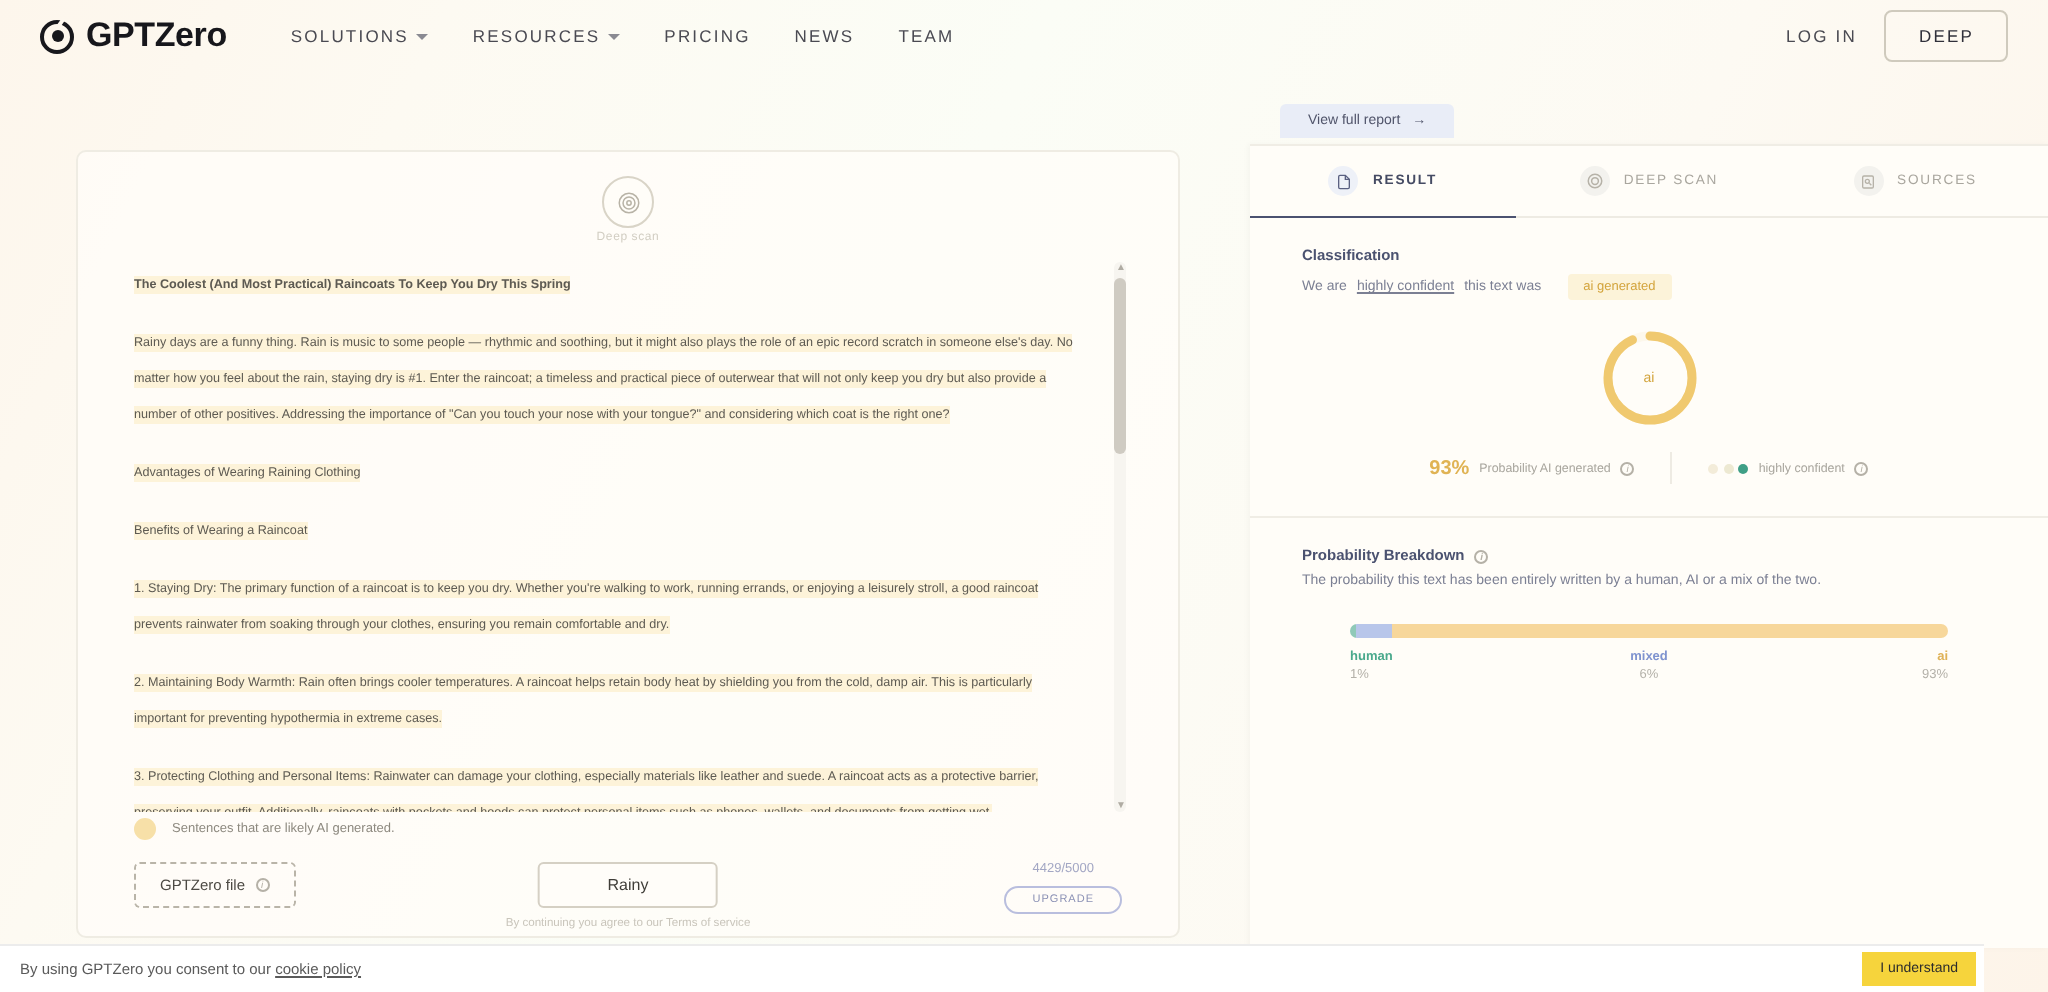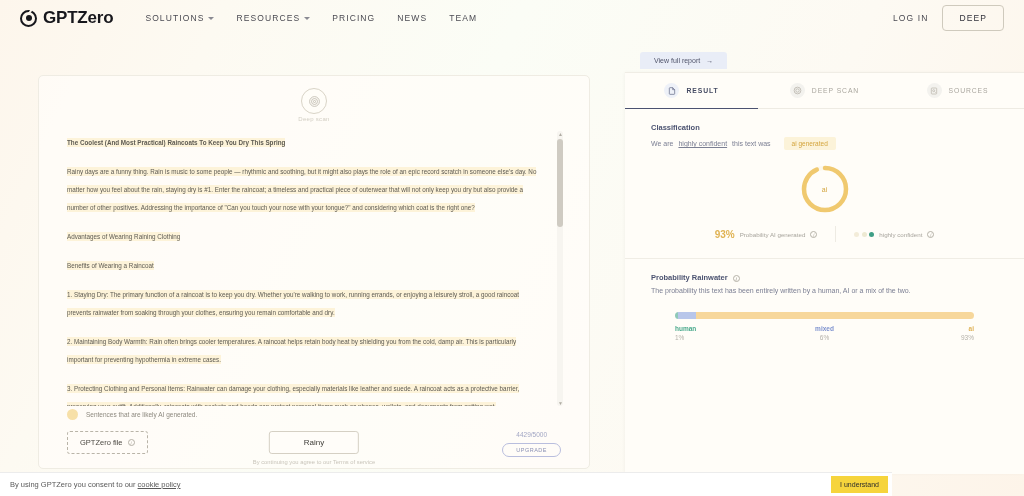--- a/index.html
+++ b/index.html
@@ -241,21 +241,21 @@
   .bl.l { text-align: left; }
   .bl.r { text-align: right; }
   .bl-name { font-size: 6.5px; font-weight: bold; }
   .bl-val { font-size: 6.5px; color: #b4b1a9; margin-top: 2px; }
   .c-human { color: #4aa98c; }
   .c-mixed { color: #7f93cf; }
   .c-ai { color: #dfb257; }
 
   
   .cookie-bar {
-    position: absolute; left: 0; bottom: 0; width: 892px; height: 24px;
+    position: absolute; left: 0; bottom: 0; width: 992px; height: 24px;
     background: #ffffff; border-top: 1px solid #ececec;
     display: flex; align-items: center; padding: 0 10px; z-index: 30;
   }
   .cookie-text { font-size: 7.5px; color: #5a5a5a; }
   .cookie-text a { color: #5a5a5a; text-decoration: underline; }
   .cookie-btn {
     margin-left: auto; background: #f6d43c; border: none;
     font-size: 7px; color: #2c2c2c; padding: 5px 9px;
     cursor: pointer; margin-right: -6px;
   }
@@ -434,21 +434,21 @@
       </span>
       <span class="stat-label">highly confident</span>
       <span class="info-ico">i</span>
     </div>
   </div>
 
   <div class="hr"></div>
 
   <div class="section">
     <div class="sec-title">
-      <span>Probability Rainwater</span>
+      <span>Probability Breakdown</span>
       <span class="info-ico" style="display:inline-block;vertical-align:middle;margin-left:3px;">i</span>
     </div>
     <div class="class-line" style="display:block;">The probability this text has been entirely written by a human, AI or a mix of the two.</div>
   </div>
 
   <div class="bar-wrap">
     <div class="bar">
       <div class="bar-human" id="seg-human" style="width: 1%; background: rgb(143, 201, 184);"></div>
       <div class="bar-mixed" id="seg-mixed" style="width: 6%; background: rgb(184, 198, 234);"></div>
       <div class="bar-ai" id="seg-ai" style="width: 93%; background: rgb(247, 215, 155);"></div>

